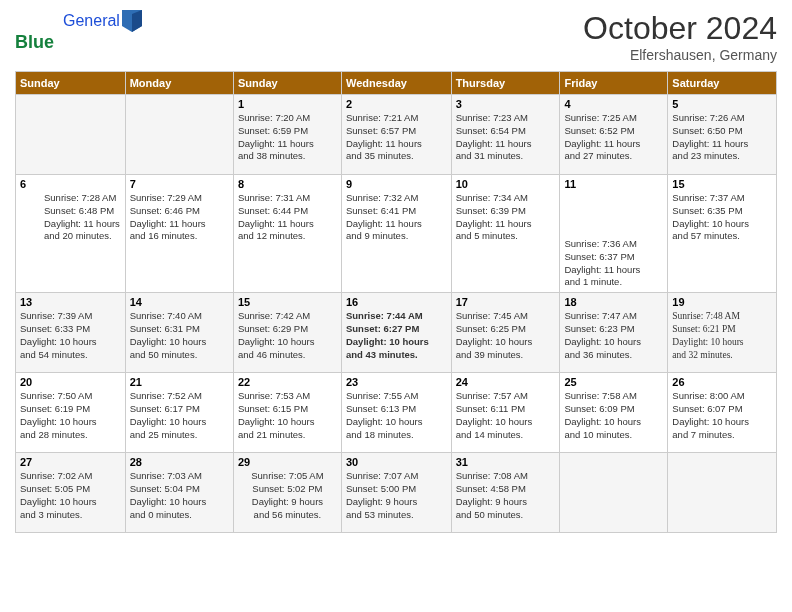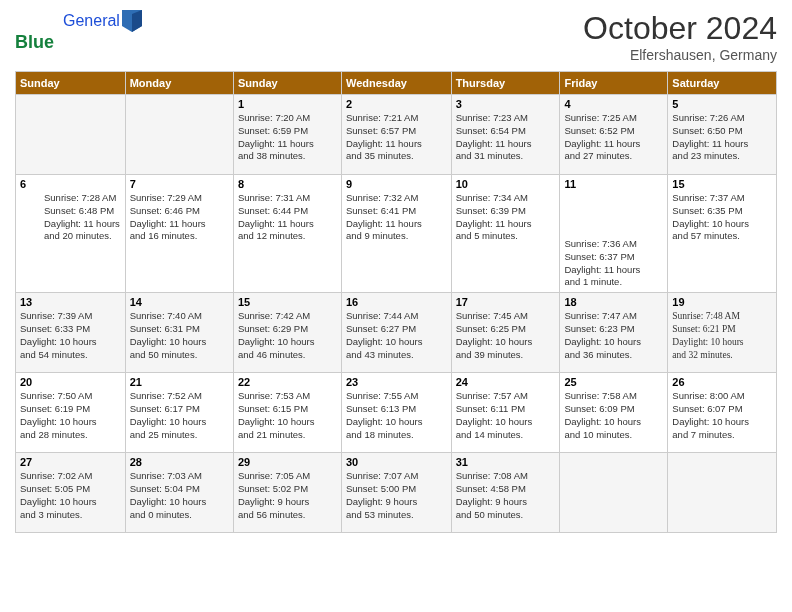--- a/index.html
+++ b/index.html
@@ -224,21 +224,21 @@
           </td>
           <td>
             <div class="day-number">15</div>
             <div class="day-info" style="white-space: pre-line;">Sunrise: 7:42 AM
 Sunset: 6:29 PM
 Daylight: 10 hours
 and 46 minutes.</div>
           </td>
           <td>
             <div class="day-number">16</div>
-            <div class="day-info" style="white-space: pre-line;">Sunrise: 7:44 AM
+            <div class="day-info" style="white-space: pre-line; font-weight: bold;">Sunrise: 7:44 AM
 Sunset: 6:27 PM
 Daylight: 10 hours
 and 43 minutes.</div>
           </td>
           <td>
             <div class="day-number">17</div>
             <div class="day-info" style="white-space: pre-line;">Sunrise: 7:45 AM
 Sunset: 6:25 PM
 Daylight: 10 hours
 and 39 minutes.</div>
@@ -319,21 +319,21 @@
           </td>
           <td>
             <div class="day-number">28</div>
             <div class="day-info" style="white-space: pre-line;">Sunrise: 7:03 AM
 Sunset: 5:04 PM
 Daylight: 10 hours
 and 0 minutes.</div>
           </td>
           <td>
             <div class="day-number">29</div>
-            <div class="day-info" style="white-space: pre-line;">Sunrise: 7:05 AM
+            <div class="day-info" style="white-space: pre-line; text-align: center;">Sunrise: 7:05 AM
 Sunset: 5:02 PM
 Daylight: 9 hours
 and 56 minutes.</div>
           </td>
           <td>
             <div class="day-number">30</div>
             <div class="day-info" style="white-space: pre-line;">Sunrise: 7:07 AM
 Sunset: 5:00 PM
 Daylight: 9 hours
 and 53 minutes.</div>

